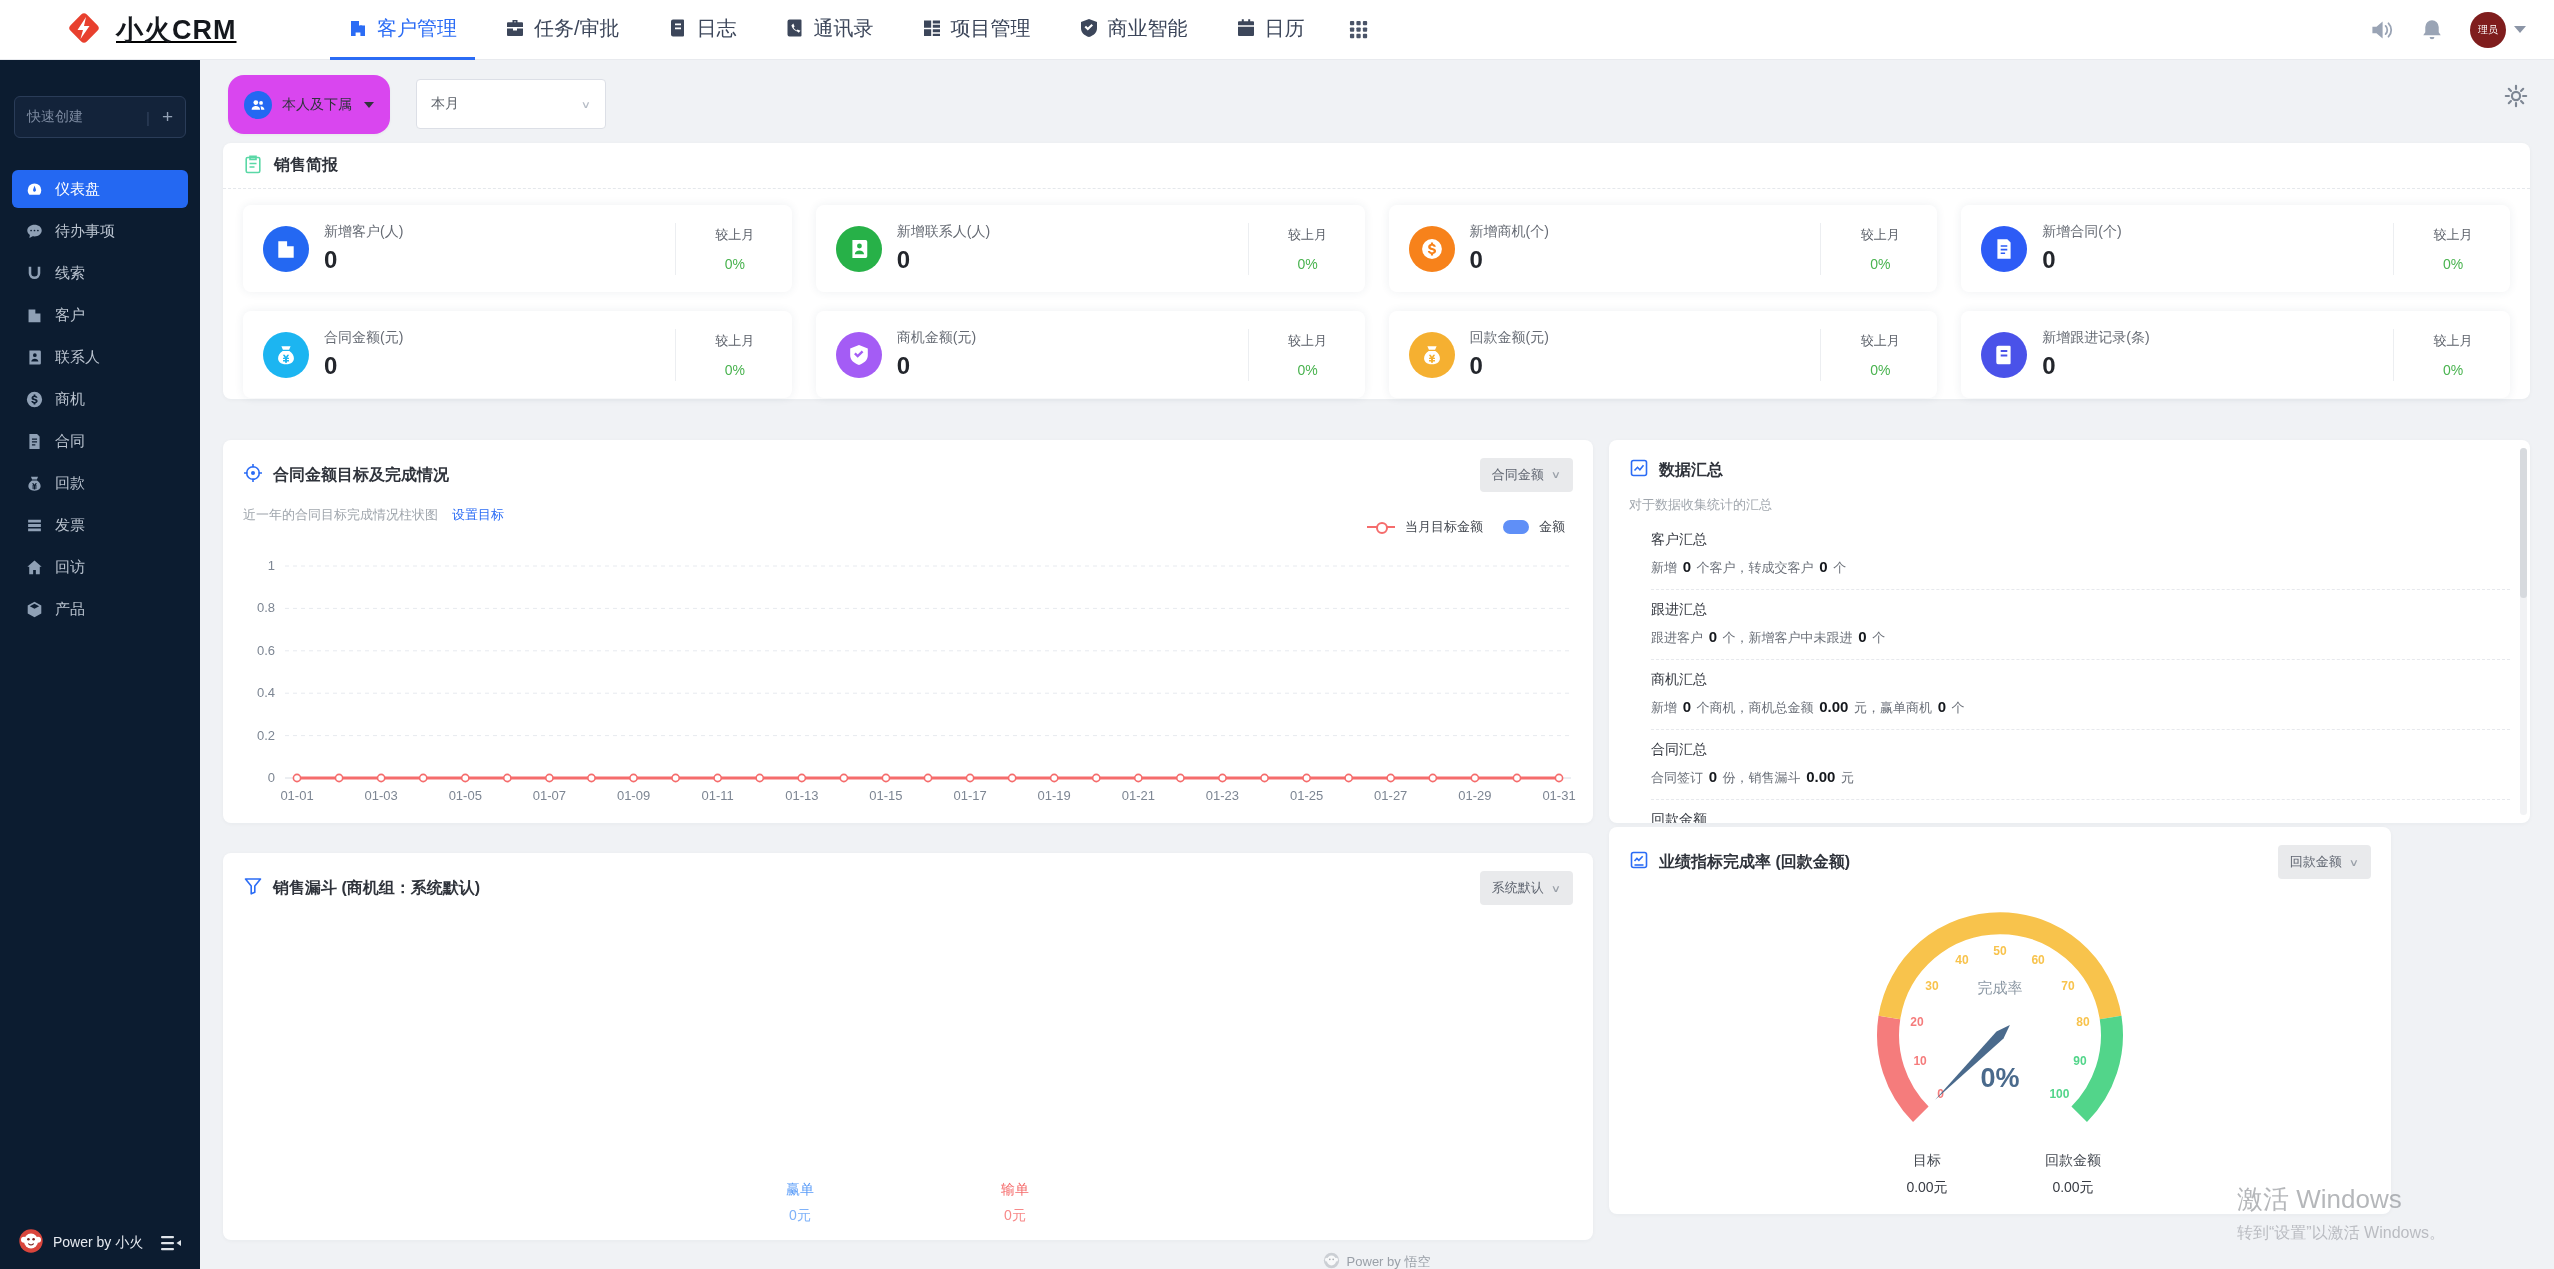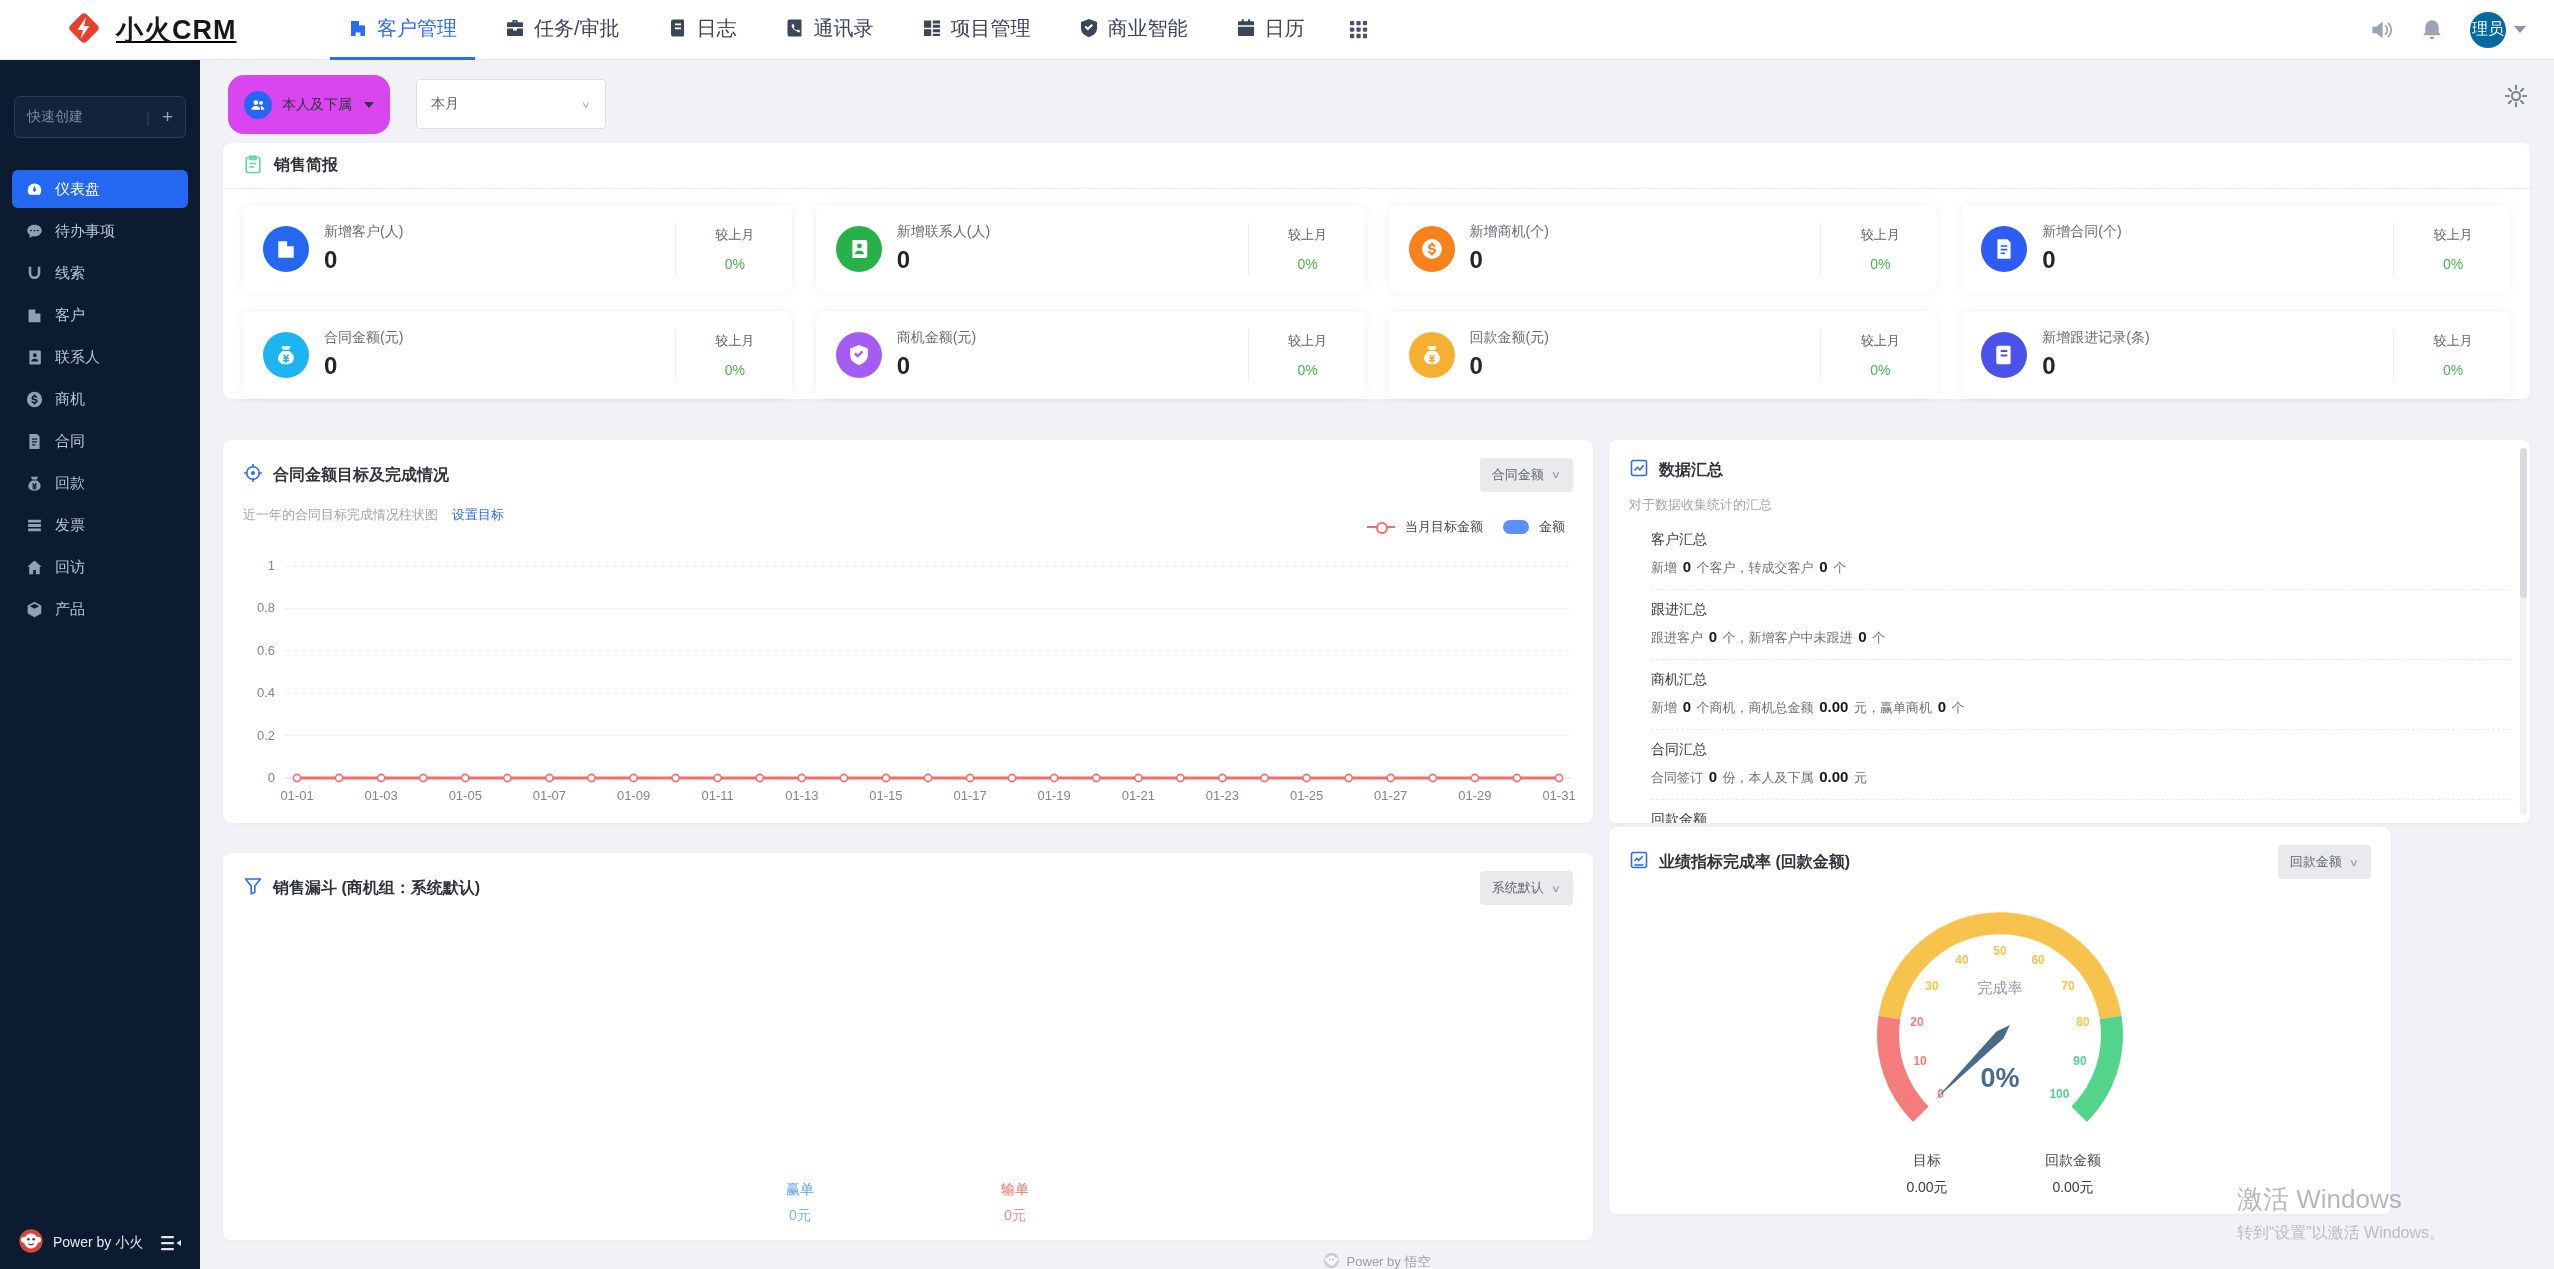--- a/index.html
+++ b/index.html
@@ -13,22 +13,22 @@
   .logo-text { font-size:27px; font-weight:bold; color:#15181d; letter-spacing:1px; }
   .topnav { display:flex; align-items:stretch; height:60px; }
   .nav-item { display:flex; align-items:center; gap:9px; padding:0 18px; margin-right:12px;
     font-size:20px; color:#3c465a; cursor:pointer; border-bottom:3px solid transparent; }
   .nav-item .icon svg { width:20px; height:20px; display:block; }
   .nav-item.active { color:#2b6cf5; border-bottom-color:#2b6cf5; }
   .apps-btn { display:flex; align-items:center; padding:0 14px; cursor:pointer; color:#4a5468; }
   .top-right { margin-left:auto; display:flex; align-items:center; gap:26px; padding-right:28px; }
   .tr-icon { color:#9aa4b5; cursor:pointer; } .tr-icon svg { width:24px; height:24px; display:block; }
   .avatar-wrap { display:flex; align-items:center; gap:8px; cursor:pointer; }
-  .avatar { width:36px; height:36px; border-radius:50%; background:#0369a1; color:#fff;
-    font-size:16px; display:flex; align-items:center; justify-content:center; }
+  .avatar { width:36px; height:36px; border-radius:50%; background:#7f1d1d; color:#fff;
+    font-size:10px; display:flex; align-items:center; justify-content:center; }
   .chev-down { width:0; height:0; border-left:6px solid transparent; border-right:6px solid transparent;
     border-top:7px solid #8b95a6; }
 
   
   .sidebar { position:absolute; left:0; top:60px; width:200px; height:1209px; background:#0c1c30; z-index:20; }
   .quick-create { margin:36px 14px 20px 14px; height:42px; border:1px solid #2a3c58; border-radius:6px;
     background:#13233a; display:flex; align-items:center; padding:0 12px; cursor:pointer; }
   .qc-text { flex:1; font-size:14px; color:#7c8aa0; }
   .qc-div { color:#31425d; font-size:15px; margin-right:12px; }
   .qc-plus { color:#93a1b5; font-size:19px; }
@@ -644,21 +644,21 @@
         <div class="sum-sec">
           <div class="sum-sec-title">跟进汇总</div>
           <div class="sum-sec-body"><span>跟进客户 </span><b>0</b><span> 个，新增客户中未跟进 </span><b>0</b><span> 个</span></div>
         </div>
         <div class="sum-sec">
           <div class="sum-sec-title">商机汇总</div>
           <div class="sum-sec-body"><span>新增 </span><b>0</b><span> 个商机，商机总金额 </span><b>0.00</b><span> 元，赢单商机 </span><b>0</b><span> 个</span></div>
         </div>
         <div class="sum-sec">
           <div class="sum-sec-title">合同汇总</div>
-          <div class="sum-sec-body"><span>合同签订 </span><b>0</b><span> 份，本人及下属 </span><b>0.00</b><span> 元</span></div>
+          <div class="sum-sec-body"><span>合同签订 </span><b>0</b><span> 份，销售漏斗 </span><b>0.00</b><span> 元</span></div>
         </div>
         <div class="sum-sec">
           <div class="sum-sec-title">回款金额</div>
         </div>
       </div>
     <div class="v-scrollbar">
         <div class="v-thumb"></div>
       </div>
   </section>
 

